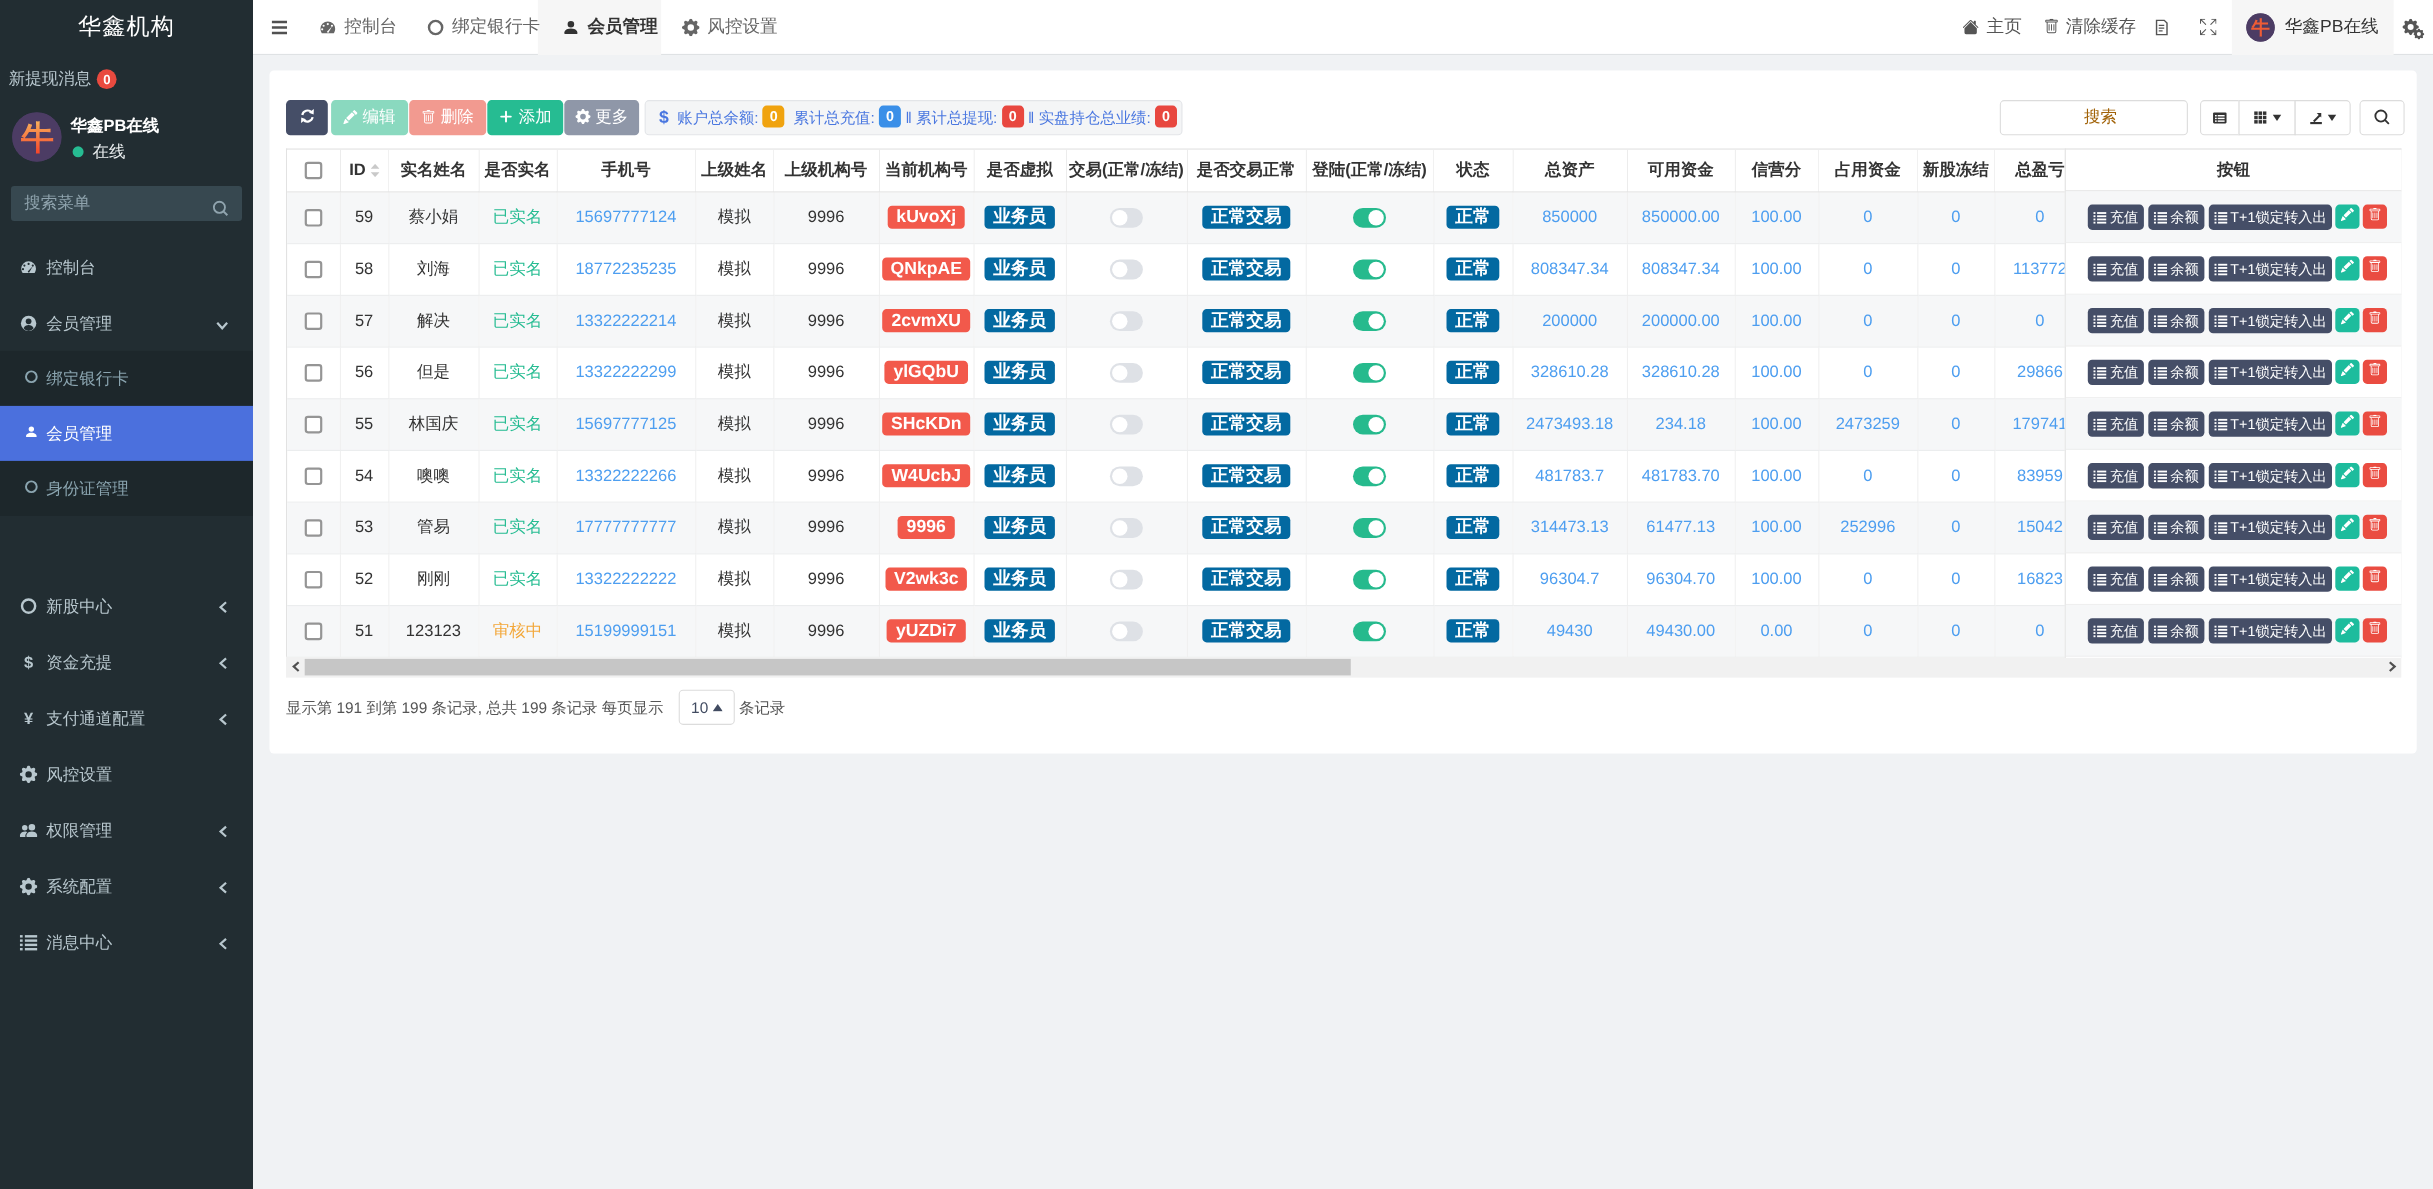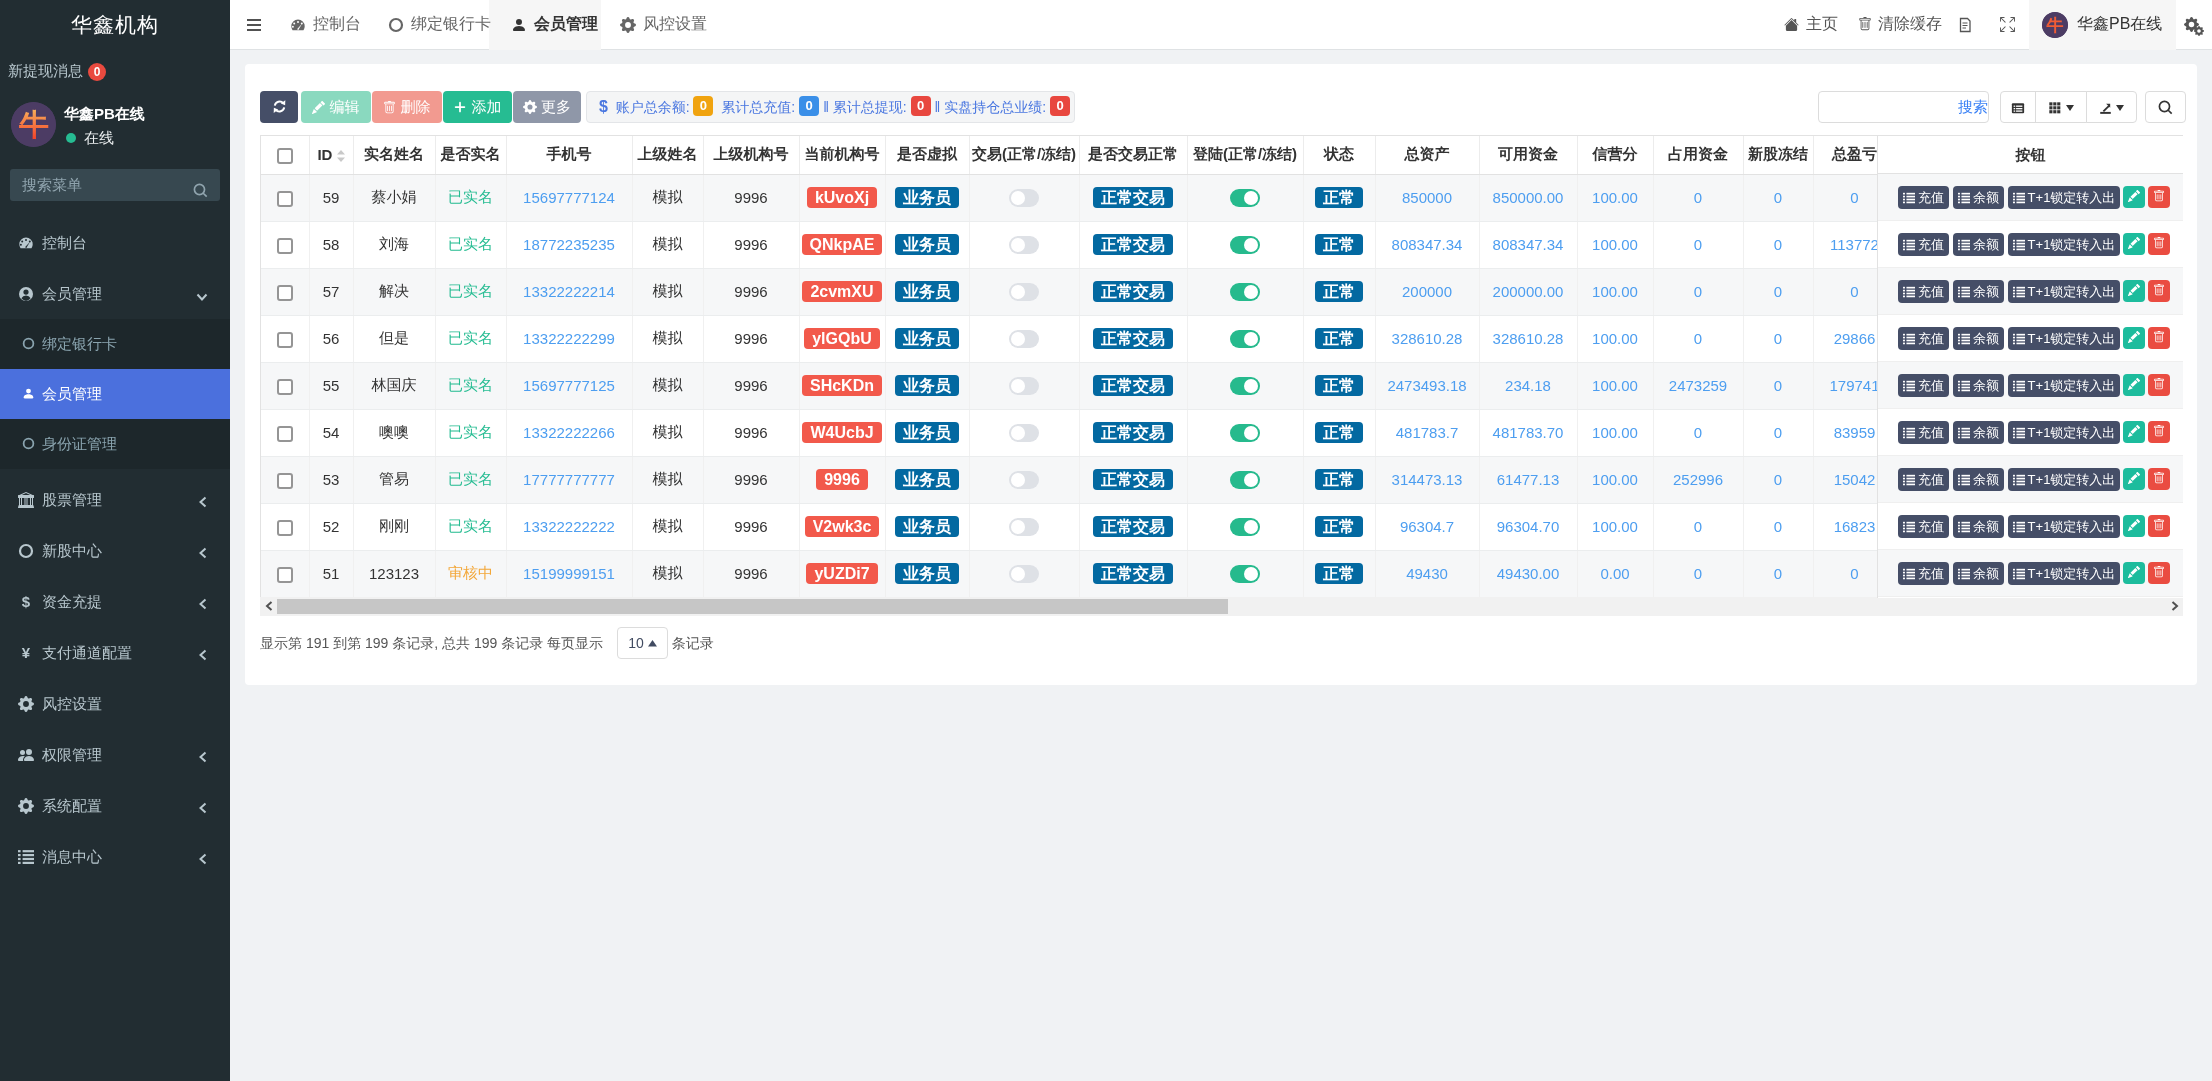--- a/index.html
+++ b/index.html
@@ -99,29 +99,20 @@
       <span class="ic"><svg width="16" height="16" viewBox="0 0 16 16">
           <circle cx="8" cy="8" r="7" fill="#b8c7ce"></circle>
           <circle cx="8" cy="6.1" r="2.6" fill="#222d32"></circle>
           <path fill="#222d32" d="M3.4 12.3a5.2 5.2 0 0 1 9.2 0A6.97 6.97 0 0 1 8 15a6.97 6.97 0 0 1-4.6-2.7z"></path>
         </svg></span>
       <span class="lb">会员管理</span>
       <span class="ch"><svg width="12" height="10" viewBox="0 0 12 10">
           <path fill="none" stroke="#b8c7ce" stroke-width="2" d="M1.5 2.5 6 7.5l4.5-5"></path>
         </svg></span>
     </div>
-    <div class="mi" style="top:474px">
-      <span class="ic"><svg width="16" height="16" viewBox="0 0 16 16">
-          <path fill="#b8c7ce" d="m8 0 6.61 3h.89a.5.5 0 0 1 .5.5v2a.5.5 0 0 1-.5.5H15v7a.5.5 0 0 1 .485.38l.5 2a.498.498 0 0 1-.485.62H.5a.498.498 0 0 1-.485-.62l.5-2A.501.501 0 0 1 1 13V6H.5a.5.5 0 0 1-.5-.5v-2A.5.5 0 0 1 .5 3h.89L8 0ZM3.777 3h8.447L8 1 3.777 3ZM2 6v7h1V6H2Zm2 0v7h2.5V6H4Zm3.5 0v7h1V6h-1Zm2 0v7H12V6H9.5ZM13 6v7h1V6h-1Z"></path>
-        </svg></span>
-      <span class="lb">股票管理</span>
-      <span class="ch"><svg width="10" height="12" viewBox="0 0 10 12">
-          <path fill="none" stroke="#b8c7ce" stroke-width="2" d="M7.5 1.5 2.5 6l5 4.5"></path>
-        </svg></span>
-    </div>
     <div class="mi" style="top:525px">
       <span class="ic"><svg width="16" height="16" viewBox="0 0 16 16">
           <circle cx="8" cy="8" r="6" fill="none" stroke="#b8c7ce" stroke-width="2.2"></circle>
         </svg></span>
       <span class="lb">新股中心</span>
       <span class="ch"><svg width="10" height="12" viewBox="0 0 10 12">
           <path fill="none" stroke="#b8c7ce" stroke-width="2" d="M7.5 1.5 2.5 6l5 4.5"></path>
         </svg></span>
     </div>
     <div class="mi" style="top:576px">
@@ -284,21 +275,21 @@
         <path fill="#fff" d="M5.5 5.5A.5.5 0 0 1 6 6v6a.5.5 0 0 1-1 0V6a.5.5 0 0 1 .5-.5zm2.5 0a.5.5 0 0 1 .5.5v6a.5.5 0 0 1-1 0V6a.5.5 0 0 1 .5-.5zm3 .5a.5.5 0 0 0-1 0v6a.5.5 0 0 0 1 0V6z"></path>
         <path fill="#fff" d="M14.5 3a1 1 0 0 1-1 1H13v9a2 2 0 0 1-2 2H5a2 2 0 0 1-2-2V4h-.5a1 1 0 0 1-1-1V2a1 1 0 0 1 1-1H6a1 1 0 0 1 1-1h2a1 1 0 0 1 1 1h3.5a1 1 0 0 1 1 1v1zM4.118 4 4 4.059V13a1 1 0 0 0 1 1h6a1 1 0 0 0 1-1V4.059L11.882 4H4.118zM2.5 3h11V2h-11v1z"></path>
       </svg> 删除</div>
     <div class="btn" style="left:198px;width:69px;background:#26bc92"><svg width="14" height="14" viewBox="0 0 16 16">
         <path fill="#fff" d="M8 2a1 1 0 0 1 1 1v4h4a1 1 0 1 1 0 2H9v4a1 1 0 1 1-2 0V9H3a1 1 0 1 1 0-2h4V3a1 1 0 0 1 1-1z"></path>
       </svg> 添加</div>
     <div class="btn" style="left:268px;width:68px;background:#8f97a8"><svg width="14" height="14" viewBox="0 0 16 16">
         <path fill="#fff" d="M9.405 1.05c-.413-1.4-2.397-1.4-2.81 0l-.1.34a1.464 1.464 0 0 1-2.105.872l-.31-.17c-1.283-.698-2.686.705-1.987 1.987l.169.311c.446.82.023 1.841-.872 2.105l-.34.1c-1.4.413-1.4 2.397 0 2.81l.34.1a1.464 1.464 0 0 1 .872 2.105l-.17.31c-.698 1.283.705 2.686 1.987 1.987l.311-.169a1.464 1.464 0 0 1 2.105.872l.1.34c.413 1.4 2.397 1.4 2.81 0l.1-.34a1.464 1.464 0 0 1 2.105-.872l.31.17c1.283.698 2.686-.705 1.987-1.987l-.169-.311a1.464 1.464 0 0 1 .872-2.105l.34-.1c1.4-.413 1.4-2.397 0-2.81l-.34-.1a1.464 1.464 0 0 1-.872-2.105l.17-.31c.698-1.283-.705-2.686-1.987-1.987l-.311.169a1.464 1.464 0 0 1-2.105-.872l-.1-.34zM8 10.93a2.929 2.929 0 1 1 0-5.86 2.929 2.929 0 0 1 0 5.858z"></path>
       </svg> 更多</div>
     <div class="btn" style="left:341px;width:489px;background:#f4f5f6;border:1px solid #e3e5e8;color:#4a77e0;line-height:30px;text-align:left;padding-left:12px;white-space:nowrap;font-size:14px"><span style="font-weight:bold;font-size:16px">$</span>&nbsp; 账户总余额: <span class="sbdg" style="background:#f0a30f">0</span> 累计总充值: <span class="sbdg" style="background:#3a8fe8">0</span>‖ 累计总提现: <span class="sbdg" style="background:#e8473f">0</span>‖ 实盘持仓总业绩: <span class="sbdg" style="background:#e8473f">0</span></div>
-    <div class="btn" style="left:1573px;width:171px;background:#fff;border:1px solid #dcdcdc;color:#3b82f6;text-align:right;padding-left:12px;line-height:30px">搜索</div>
+    <div class="btn" style="left:1573px;width:171px;background:#fff;border:1px solid #dcdcdc;color:#a16207;text-align:center;padding-left:12px;line-height:30px">搜索</div>
     <div class="btn" style="left:1755px;width:36px;background:#fff;border:1px solid #dcdcdc;border-radius:4px 0 0 4px"><svg width="14" height="14" viewBox="0 0 16 16">
         <rect x="1" y="2.5" width="14" height="11.5" rx="1.2" fill="#333"></rect>
         <rect x="3" y="5.2" width="1.8" height="1.5" fill="#fff"></rect>
         <rect x="5.8" y="5.2" width="7.2" height="1.5" fill="#fff"></rect>
         <rect x="3" y="8" width="1.8" height="1.5" fill="#fff"></rect>
         <rect x="5.8" y="8" width="7.2" height="1.5" fill="#fff"></rect>
         <rect x="3" y="10.8" width="1.8" height="1.5" fill="#fff"></rect>
         <rect x="5.8" y="10.8" width="7.2" height="1.5" fill="#fff"></rect>
       </svg></div>
     <div class="btn" style="left:1790px;width:52px;background:#fff;border:1px solid #dcdcdc;border-radius:0"><svg width="14" height="14" viewBox="0 0 16 16">

